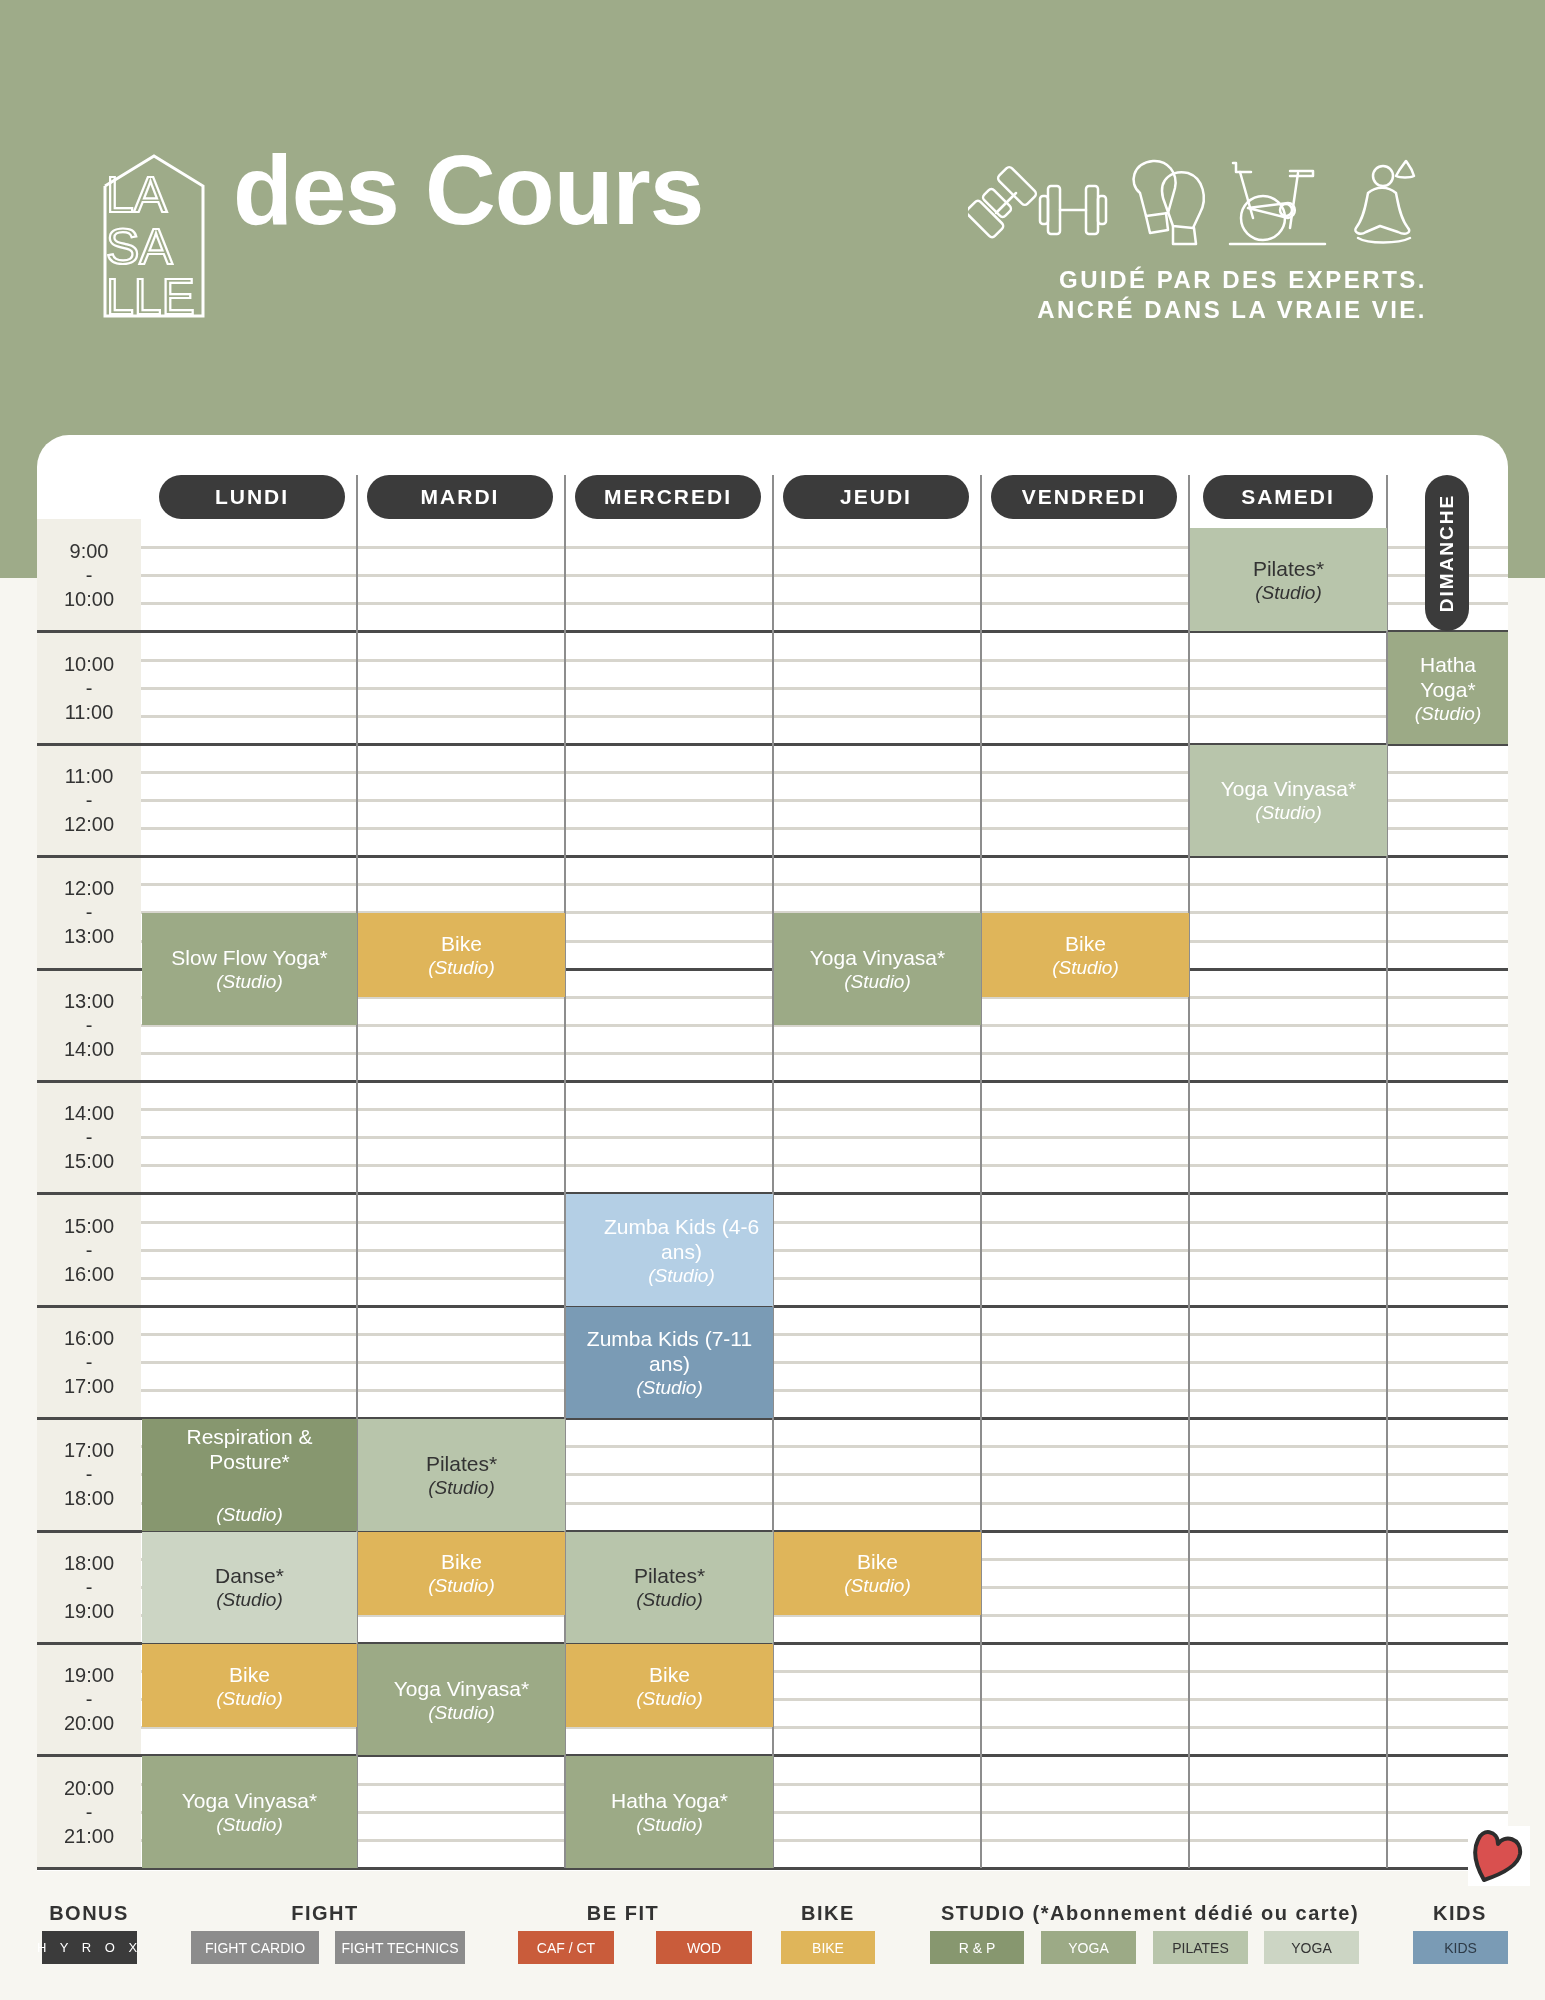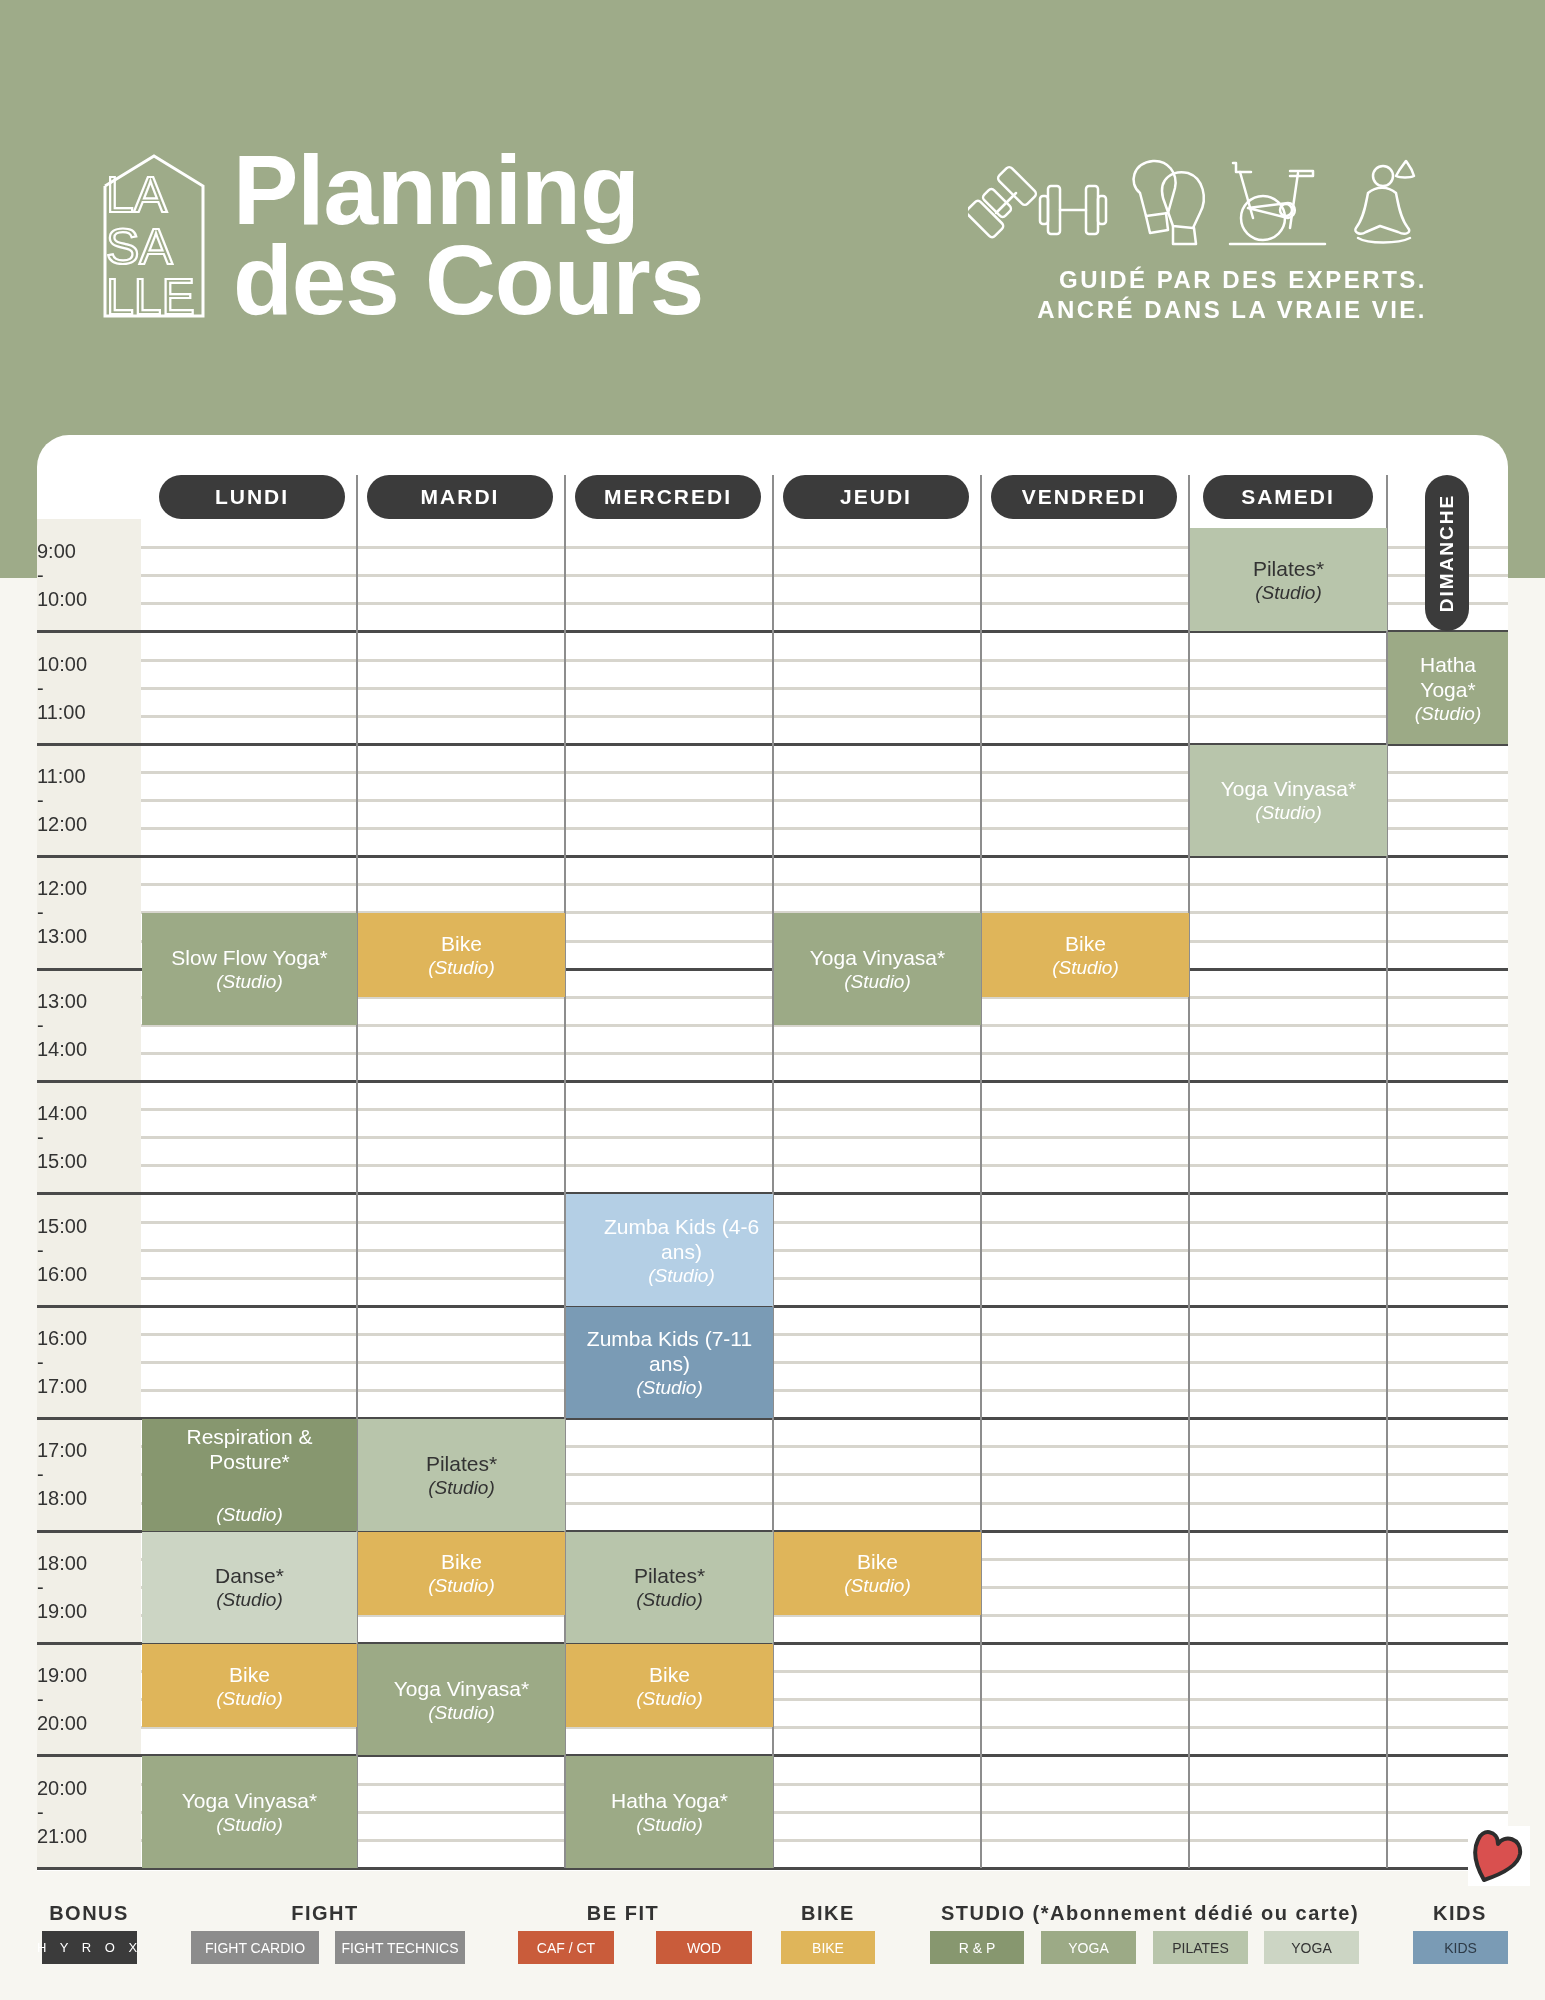--- a/index.html
+++ b/index.html
@@ -34,21 +34,21 @@
   }
   .card {
     position: absolute; left: 37px; top: 435px; width: 1471px; height: 1436px;
     background: #fff; border-radius: 32px 32px 0 0;
   }
   .time-col {
     position: absolute; left: 37px; top: 519px; width: 104px; height: 1349px;
     background: #f1efe7;
   }
   .time-label {
-    position: absolute; left: 37px; width: 104px; 
+    position: absolute; left: 37px; width: 104px; text-align: center;
     font-size: 20px; line-height: 24px; color: #333;
     display: flex; flex-direction: column; justify-content: center;
   }
   .day-pill {
     position: absolute; top: 475px; height: 44px; border-radius: 22px;
     background: #3b3b3b; color: #fff; font-weight: bold; font-size: 21px;
     letter-spacing: 2px; display: flex; align-items: center; justify-content: center;
   }
   .day-pill-vert {
     position: absolute; left: 1425px; top: 475px; width: 44px; height: 156px;
@@ -91,21 +91,20 @@
 <div class="header-band"></div>
 
 <svg class="logo" viewBox="0 0 103 168">
   <polyline points="2,32 51,2 100,32 100,162 2,162 2,32" fill="none" stroke="#fff" stroke-width="3"></polyline>
   <text x="3" y="58" font-family="Liberation Sans, sans-serif" font-size="50" fill="none" stroke="#fff" stroke-width="2.2">LA</text>
   <text x="3" y="110" font-family="Liberation Sans, sans-serif" font-size="50" fill="none" stroke="#fff" stroke-width="2.2">SA</text>
   <text x="3" y="160" font-family="Liberation Sans, sans-serif" font-size="50" fill="none" stroke="#fff" stroke-width="2.2">LLE</text>
 </svg>
 
 <div class="title">
-  <div>Planning</div>
   <div>des Cours</div>
 </div>
 
 <svg class="icons" viewBox="0 0 450 90" fill="none" stroke="#fff" stroke-width="2.5" stroke-linecap="round" stroke-linejoin="round">
   <g>
     <rect x="8" y="42" width="18" height="38" rx="4" transform="rotate(-45 17 61)"></rect>
     <rect x="22" y="30" width="14" height="30" rx="4" transform="rotate(-45 29 45)"></rect>
     <line x1="28" y1="55" x2="48" y2="35"></line>
     <rect x="40" y="8" width="18" height="40" rx="4" transform="rotate(-45 49 28)"></rect>
     <rect x="80" y="28" width="12" height="48" rx="3"></rect>

